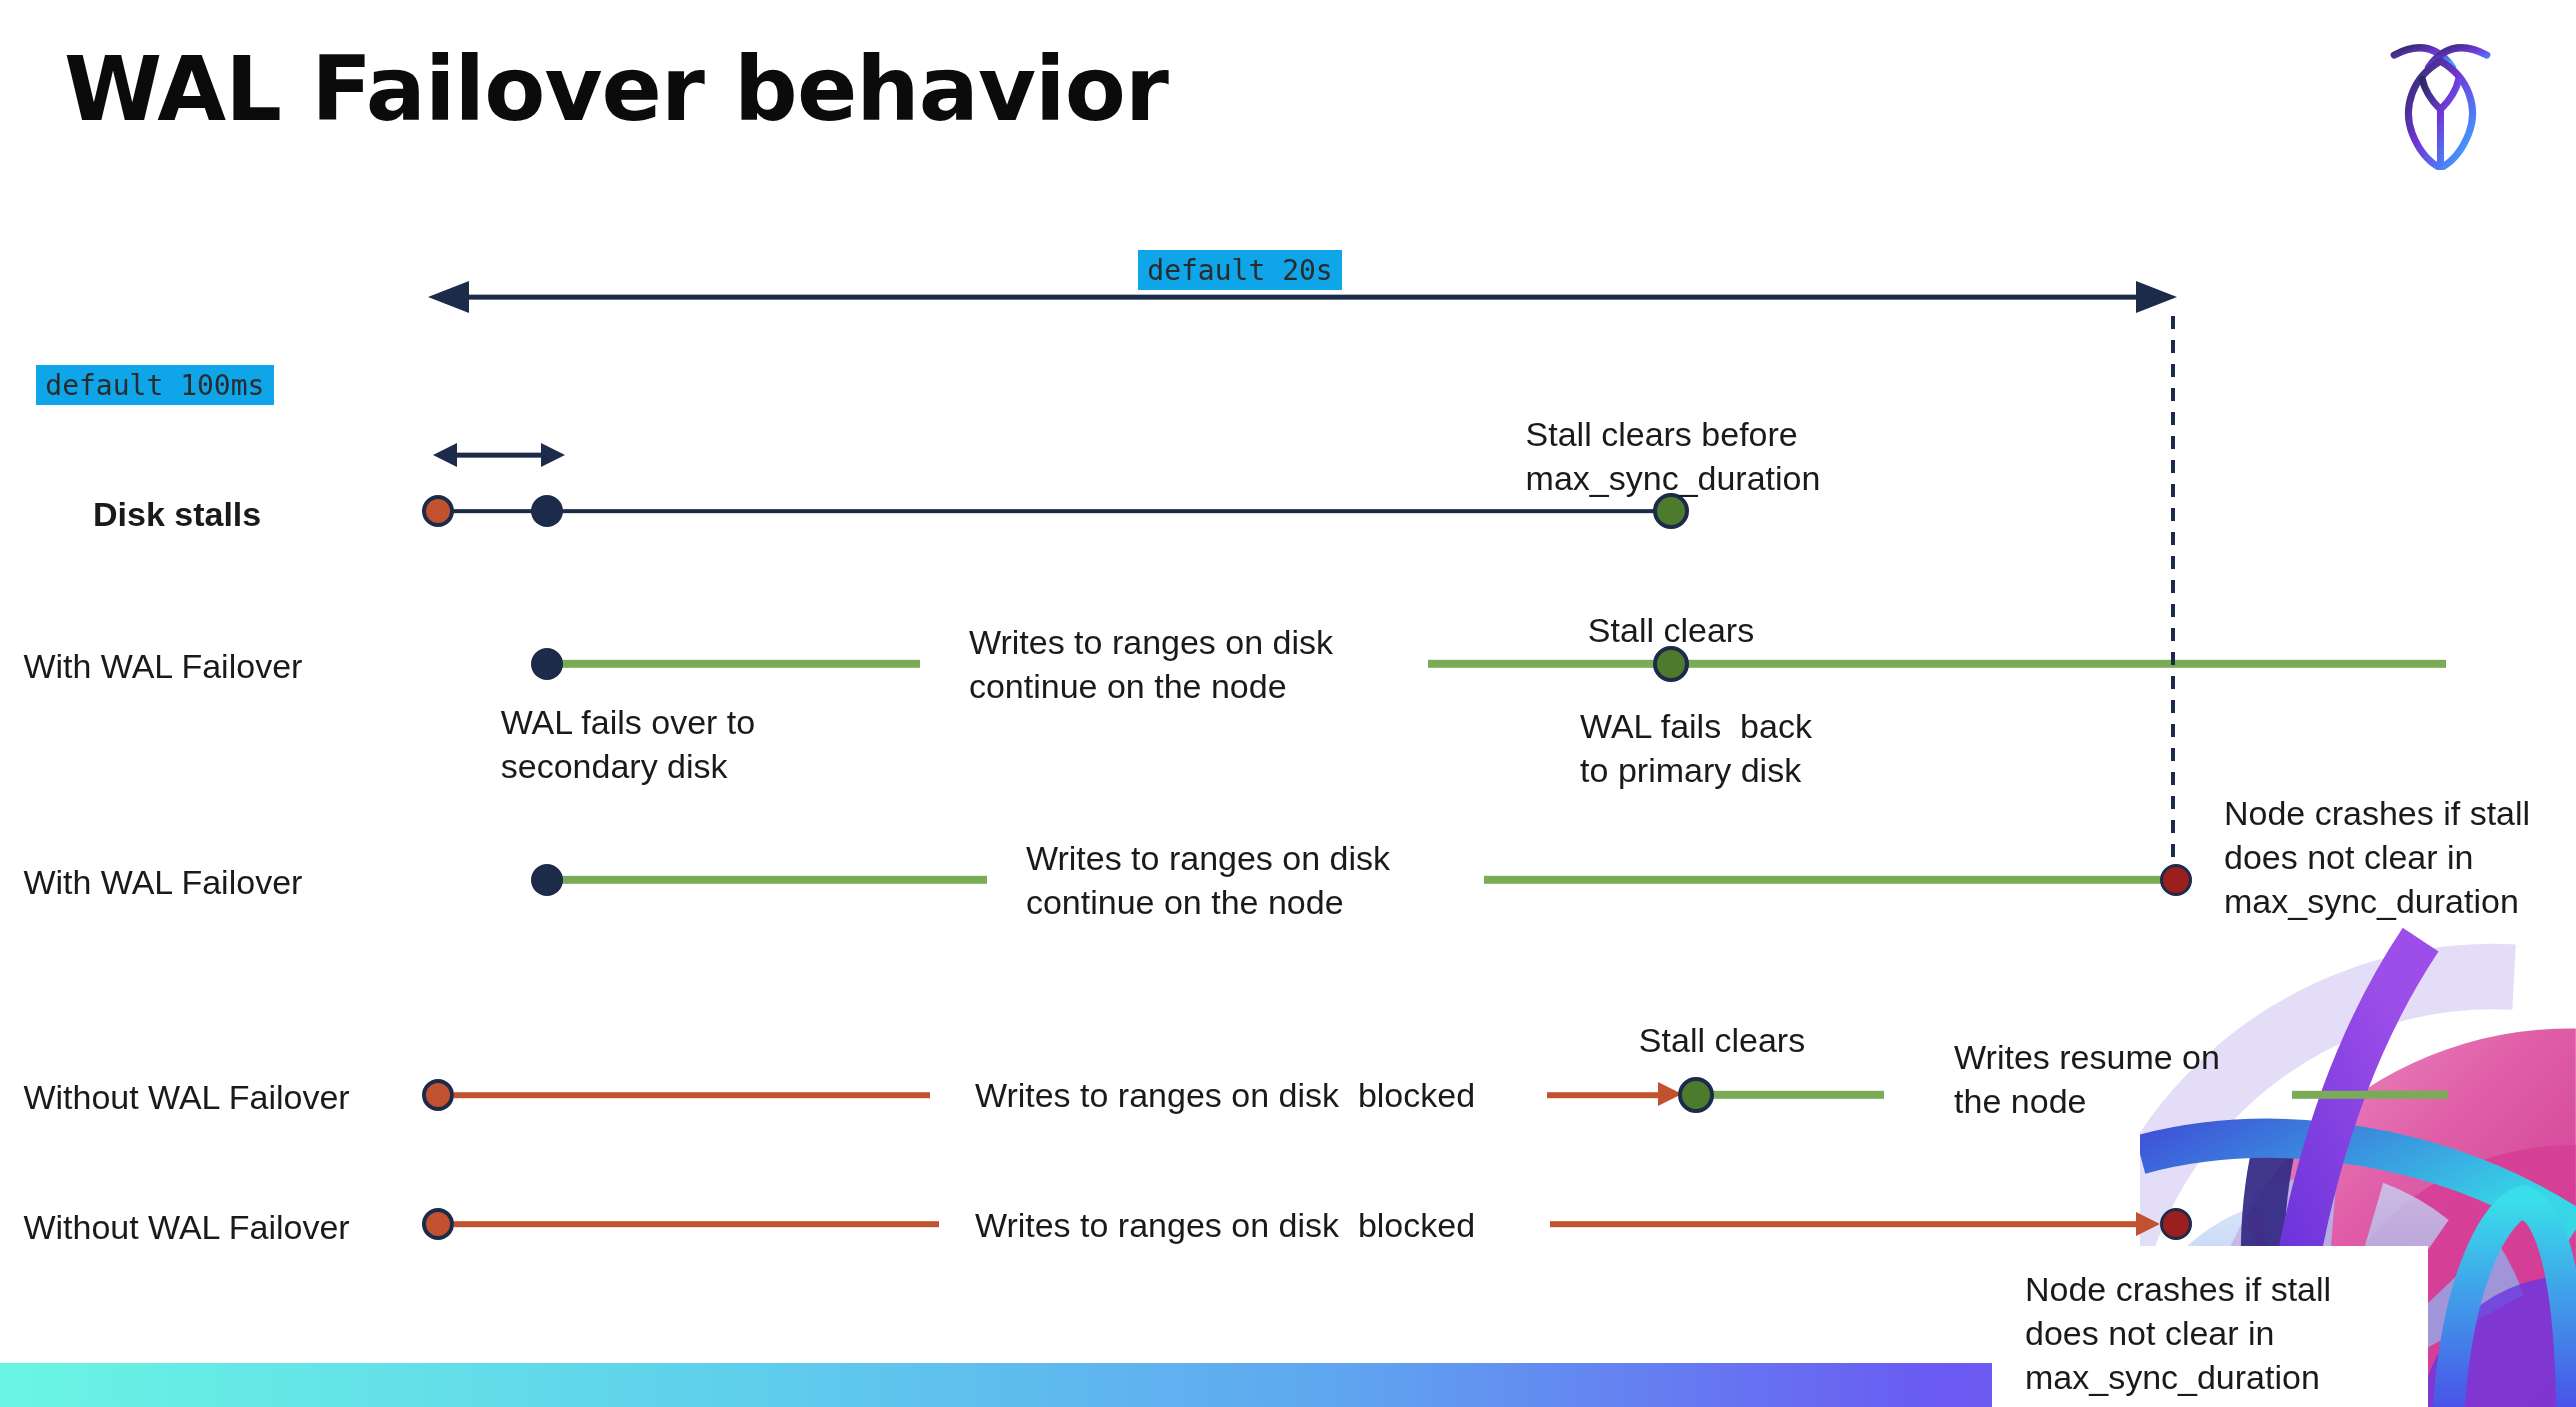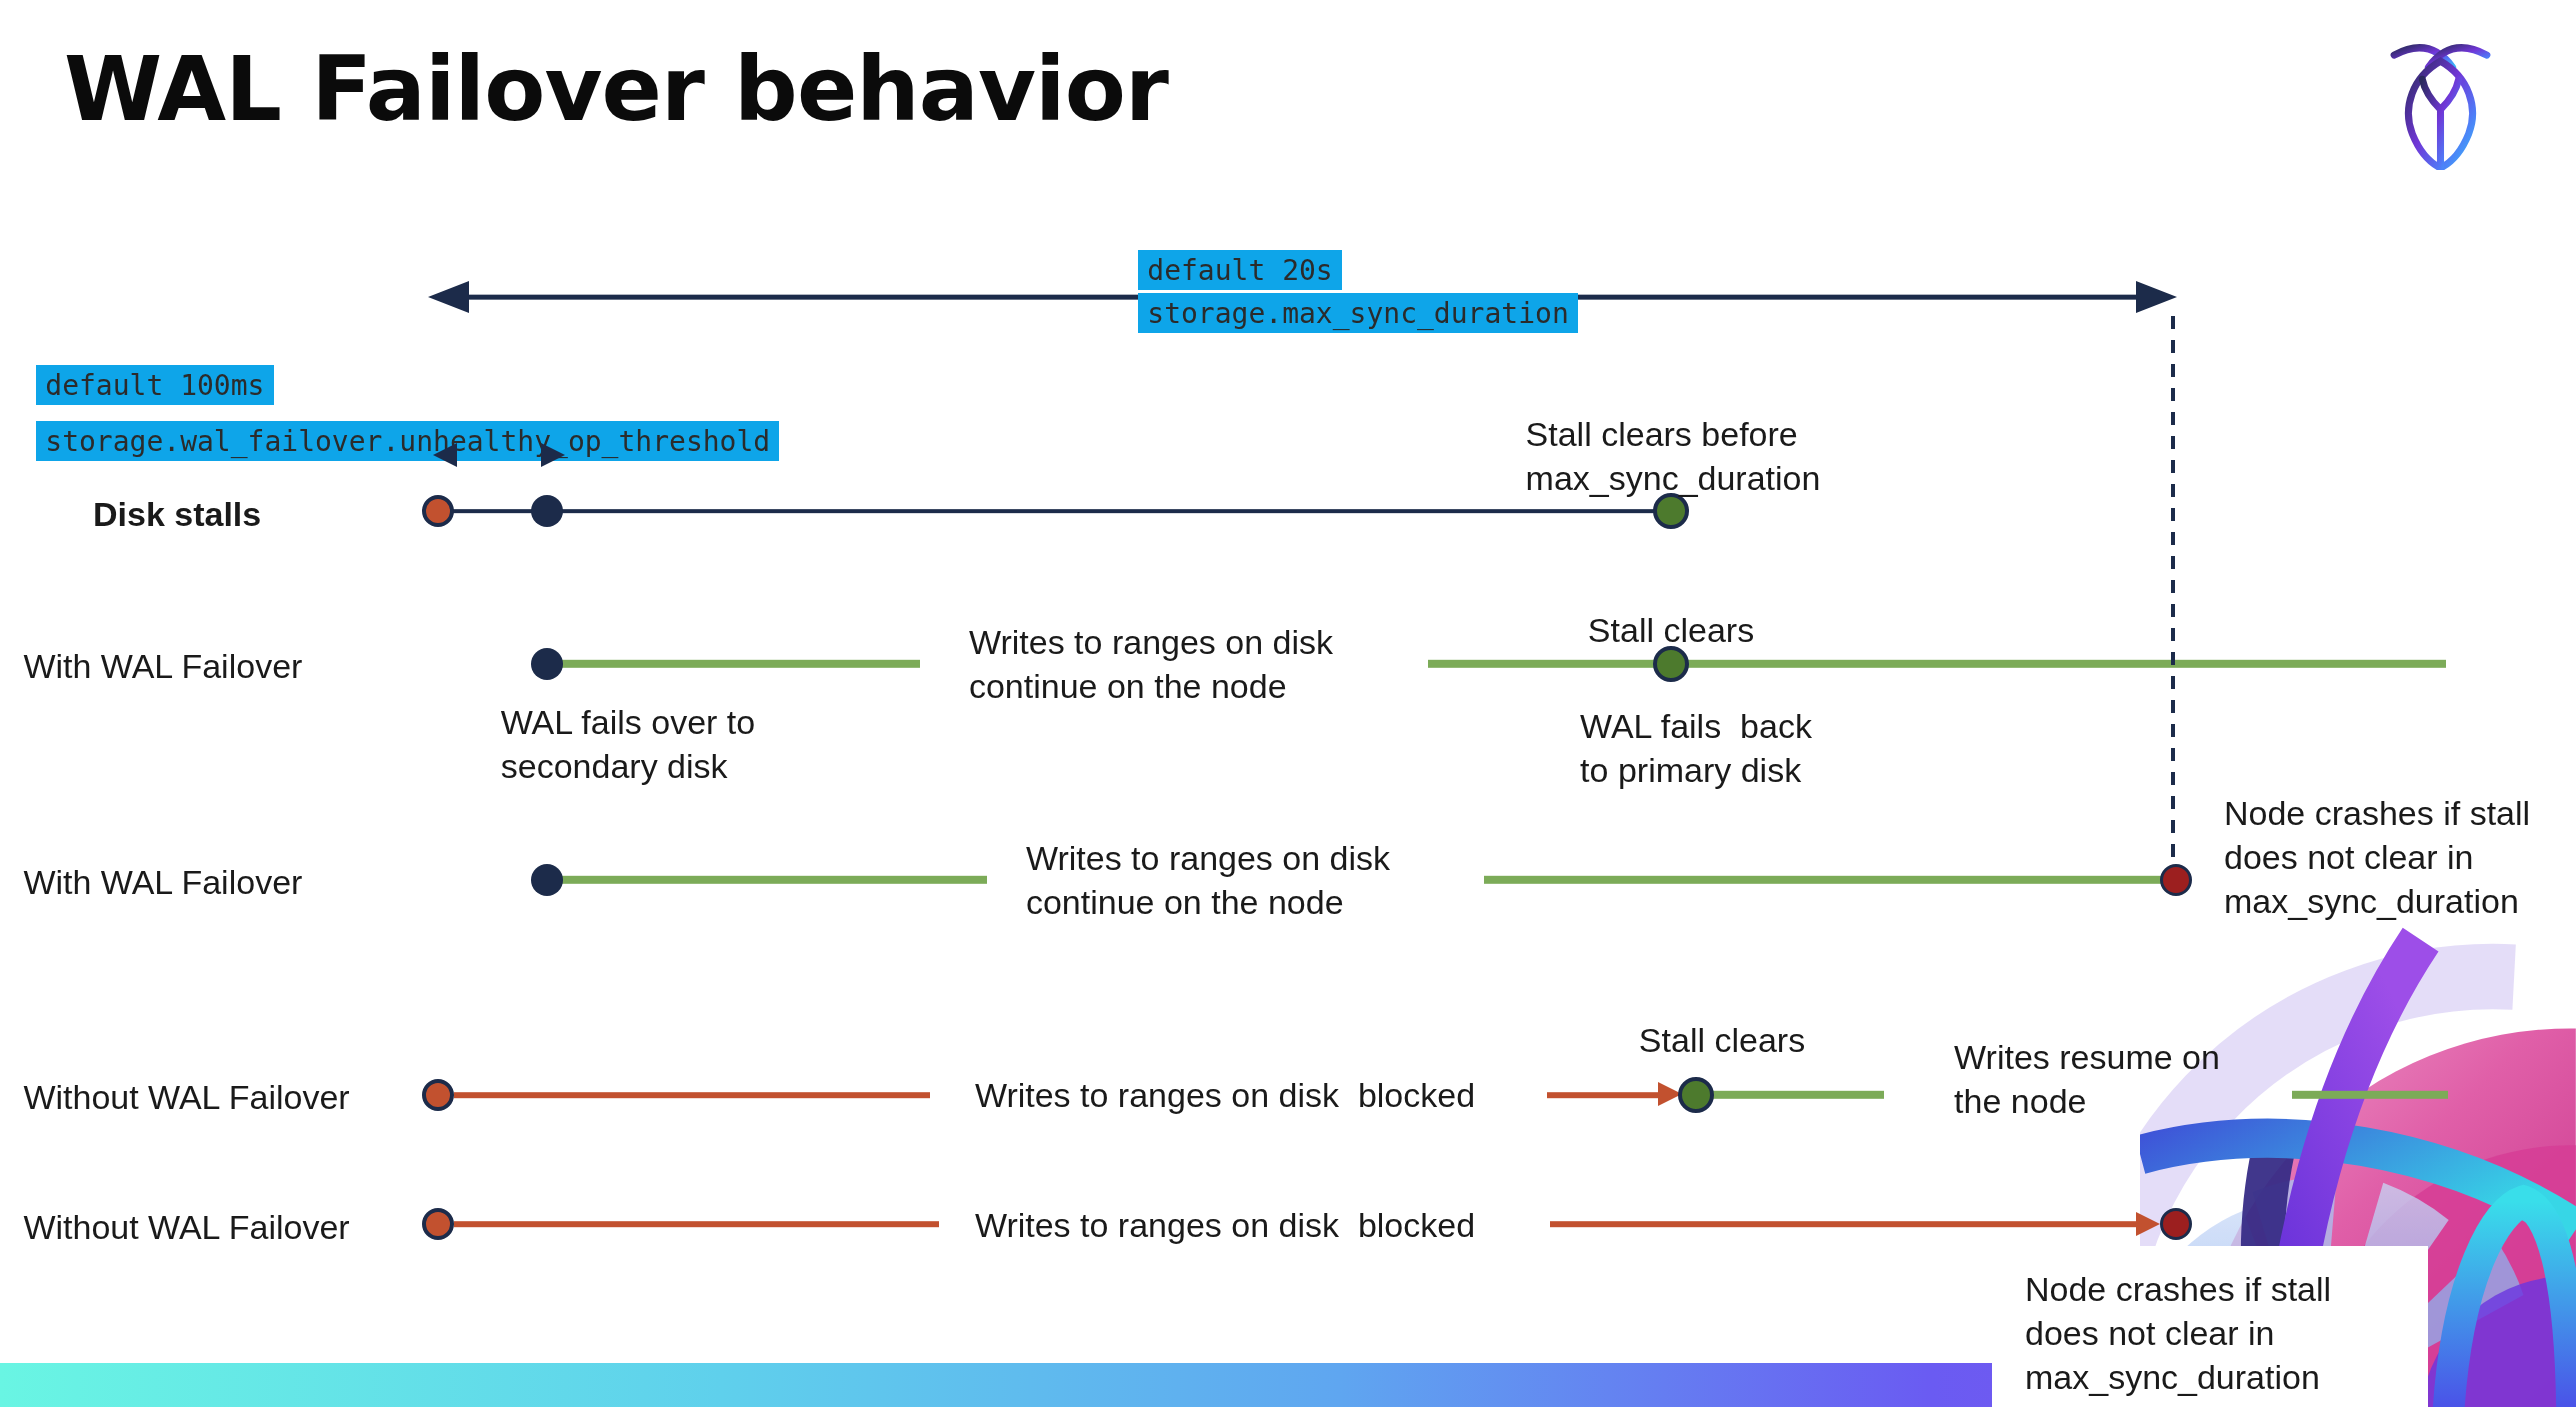--- a/index.html
+++ b/index.html
@@ -46,24 +46,22 @@
       <path d="M96 18 C 74 6, 54 8, 38 30"></path>
       <path d="M50 24 C 78 40, 88 70, 78 96 C 70 116, 58 126, 50 130 C 42 126, 30 116, 22 96 C 12 70, 22 40, 50 24 Z"></path>
       <path d="M50 128 L50 72 M50 72 C 40 62, 34 52, 32 42 M50 72 C 60 62, 66 52, 68 42"></path>
     </g>
   </svg>
 
   <span class="ln" style="left:439px;top:297px;width:1724px;height:4.7px;background:#1C2B4A"></span>
   <span class="tri" style="left:428px;top:281px;border-top:16px solid transparent;border-bottom:16px solid transparent;border-right:41px solid #1C2B4A"></span>
   <span class="tri" style="left:2136px;top:281px;border-top:16px solid transparent;border-bottom:16px solid transparent;border-left:41px solid #1C2B4A"></span>
   <span class="code" style="left:1138px;top:250px">default 20s</span>
-  <span class="code" style="left:1138px;top:293px">storage.max_sync_duration</span>
 
   <span class="code" style="left:36px;top:365px">default 100ms</span>
-  <span class="code" style="left:36px;top:421px">storage.wal_failover.unhealthy_op_threshold</span>
   <span class="ln" style="left:447px;top:455px;width:105px;height:4.7px;background:#1C2B4A"></span>
   <span class="tri" style="left:433px;top:443px;border-top:12px solid transparent;border-bottom:12px solid transparent;border-right:24px solid #1C2B4A"></span>
   <span class="tri" style="left:541px;top:443px;border-top:12px solid transparent;border-bottom:12px solid transparent;border-left:24px solid #1C2B4A"></span>
 
   <span class="dash" style="left:2171px;top:316px;height:548px"></span>
 
   <span class="txt r" style="left:93px;top:492px;width:308px">Disk stalls</span>
   <span class="ln" style="left:438px;top:511px;width:1233px;height:3.7px;background:#1C2B4A"></span>
   <span class="dot" style="left:438px;top:511px;width:32px;height:32px;background:#C2512F;border:4.7px solid #1C2B4A"></span>
   <span class="dot" style="left:547px;top:511px;width:32px;height:32px;background:#1C2B4A"></span>

